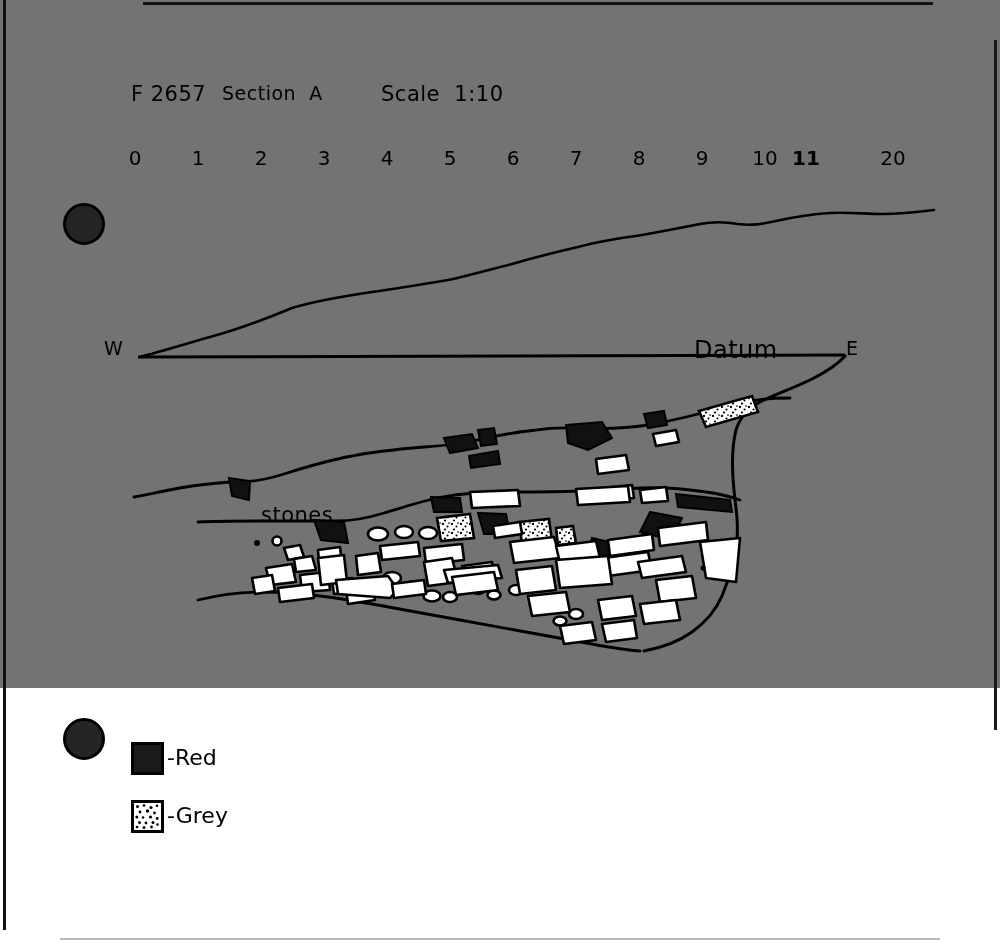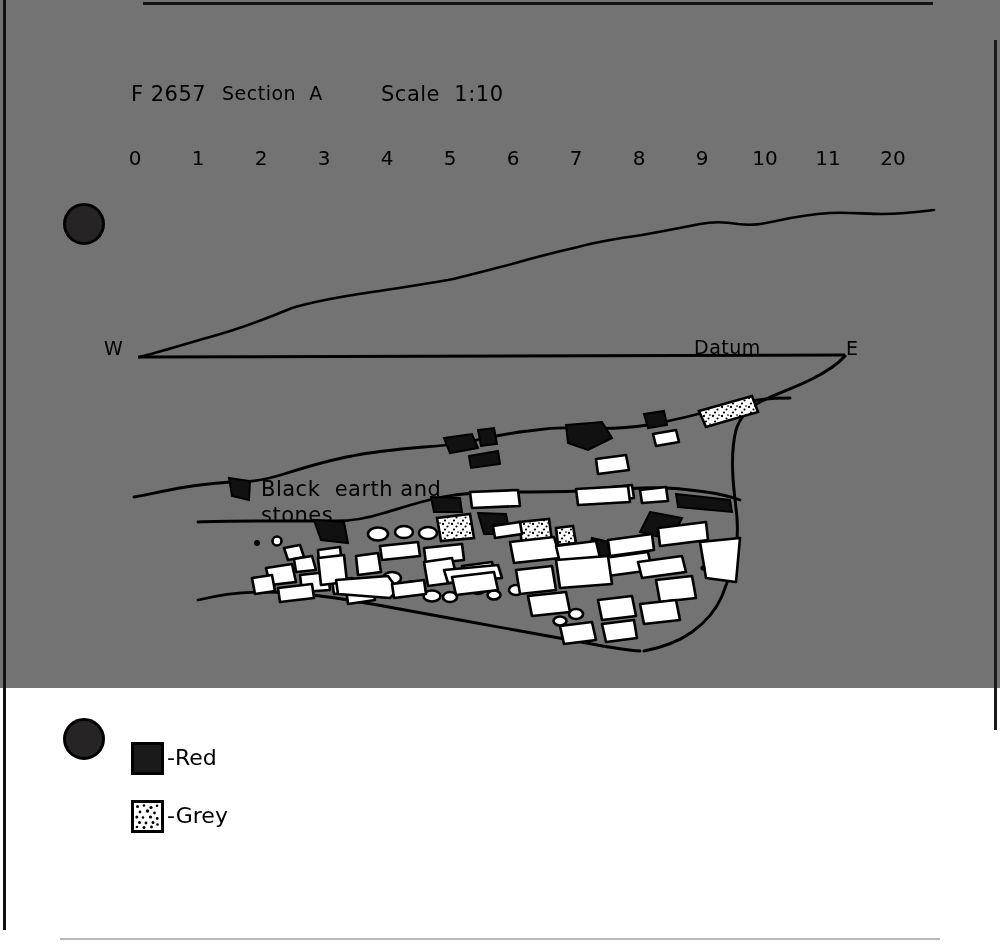--- a/index.html
+++ b/index.html
@@ -66,21 +66,21 @@
     position: absolute;
     top: 146px;
     font-size: 20px;
     color: #000;
     transform: translateX(-50%);
     text-align: center;
   }
 
   #label-w     { left: 104px; top: 337px; font-size: 19px; }
   #label-e     { left: 846px; top: 337px; font-size: 19px; }
-  #label-datum { left: 694px; top: 336px; font-size: 19px; }
+  #label-datum { left: 694px; top: 336px; font-size: 24px; }
 
   #ann-line1 { left: 261px; top: 477px; font-size: 21px; }
   #ann-line2 { left: 261px; top: 503px; font-size: 21px; }
 
   
   .dot-marker {
     position: absolute;
     border-radius: 50%;
     background: #262424;
     border: 3px solid #000000;
@@ -132,29 +132,28 @@
       <div class="scale-num" style="left: 198px;">1</div>
       <div class="scale-num" style="left: 261px;">2</div>
       <div class="scale-num" style="left: 324px;">3</div>
       <div class="scale-num" style="left: 387px;">4</div>
       <div class="scale-num" style="left: 450px;">5</div>
       <div class="scale-num" style="left: 513px;">6</div>
       <div class="scale-num" style="left: 576px;">7</div>
       <div class="scale-num" style="left: 639px;">8</div>
       <div class="scale-num" style="left: 702px;">9</div>
       <div class="scale-num" style="left: 765px;">10</div>
-      <div class="scale-num" style="left: 828px;">11</div>
+      <div class="scale-num" style="left: 806px; font-weight: bold;">11</div>
       <div class="scale-num" style="left: 893px;">20</div>
     </div>
 
   <div class="txt" id="label-w">W</div>
   <div class="txt" id="label-e">E</div>
   <div class="txt" id="label-datum">Datum</div>
 
-  <div class="txt" id="ann-line1">Black  earth and</div>
   <div class="txt" id="ann-line2">stones</div>
 
   <div class="dot-marker" id="dot-top"></div>
   <div class="dot-marker" id="dot-bottom"></div>
 
   <div class="legend-row" id="legend-red">
     <div class="sw sw-red"></div>
     <div class="legend-text">-Red</div>
   </div>
 

